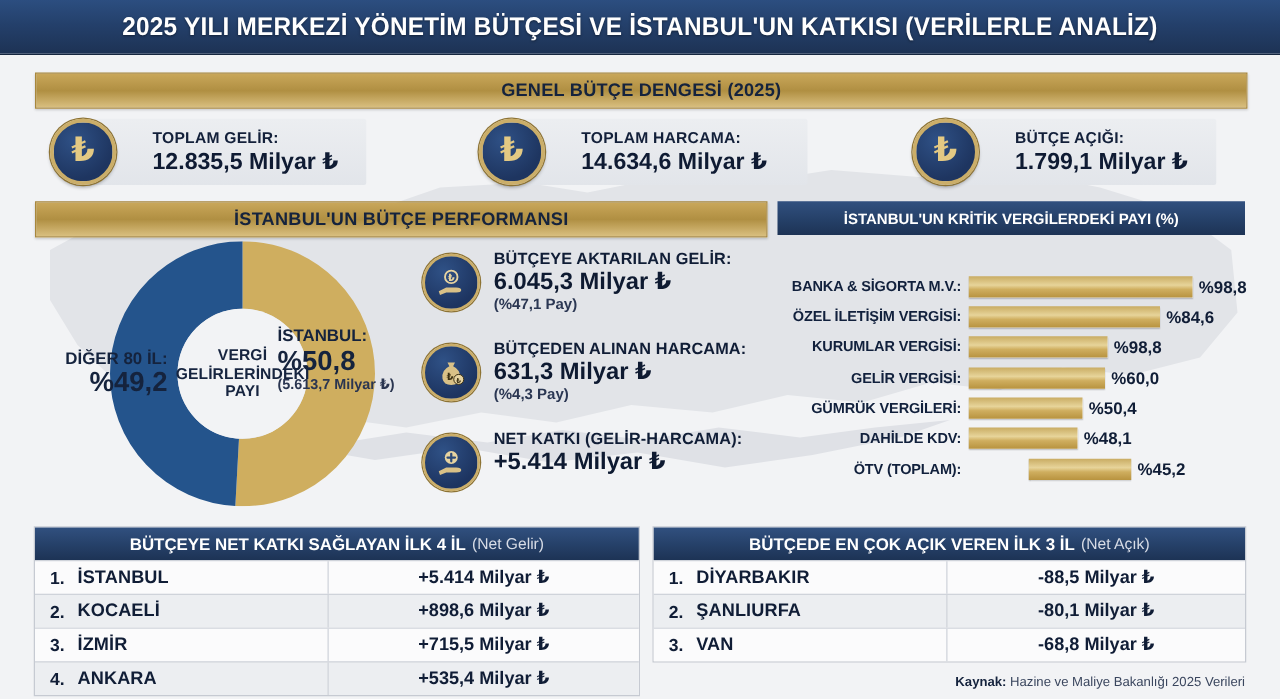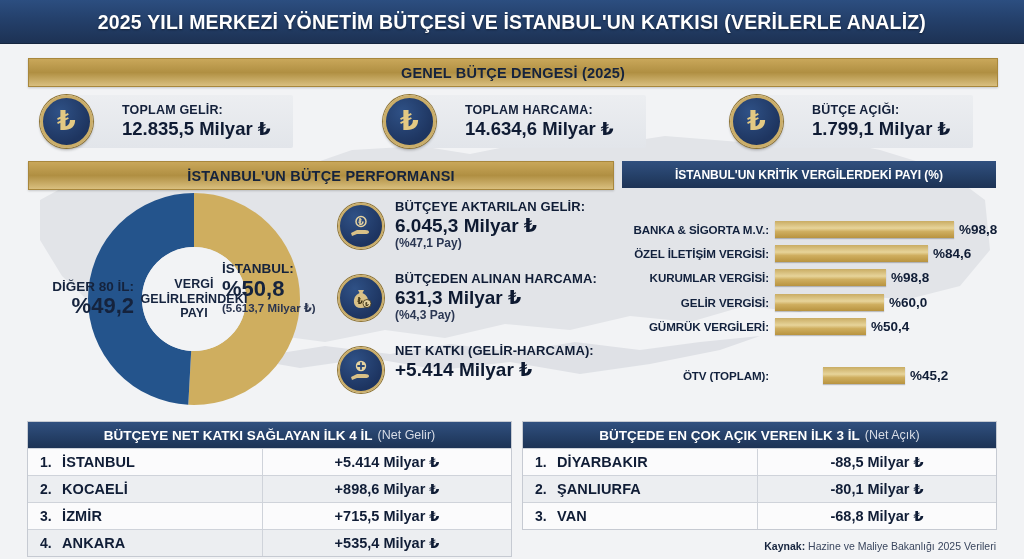--- a/index.html
+++ b/index.html
@@ -309,20 +309,27 @@
           <div class="pct" style="left: 109px;">%60,0</div>
         </div>
       </div>
       <div class="barrow" style="top: 121.5px;">
         <div class="lab">GÜMRÜK VERGİLERİ:</div>
         <div class="track">
           <div class="fill" style="width: 91px;"></div>
           <div class="pct" style="left: 91px;">%50,4</div>
         </div>
       </div>
+      <div class="barrow" style="top: 145.8px;">
+        <div class="lab">DAHİLDE KDV:</div>
+        <div class="track">
+          <div class="fill" style="width: 87px;"></div>
+          <div class="pct" style="left: 87px;">%48,1</div>
+        </div>
+      </div>
       <div class="barrow" style="top: 170.1px; gap: 48px;">
         <div class="lab">ÖTV (TOPLAM):</div>
         <div class="track">
           <div class="fill" style="width: 82px;"></div>
           <div class="pct" style="left: 82px;">%45,2</div>
         </div>
       </div>
     </div>
 
   <div class="tbl" id="tbl-left">

